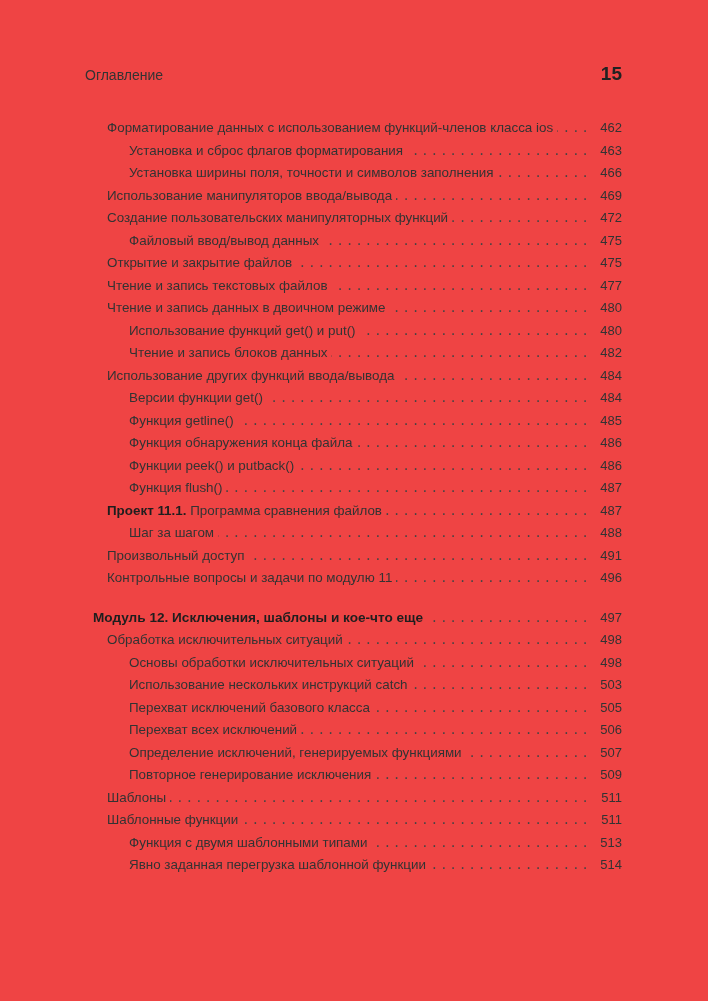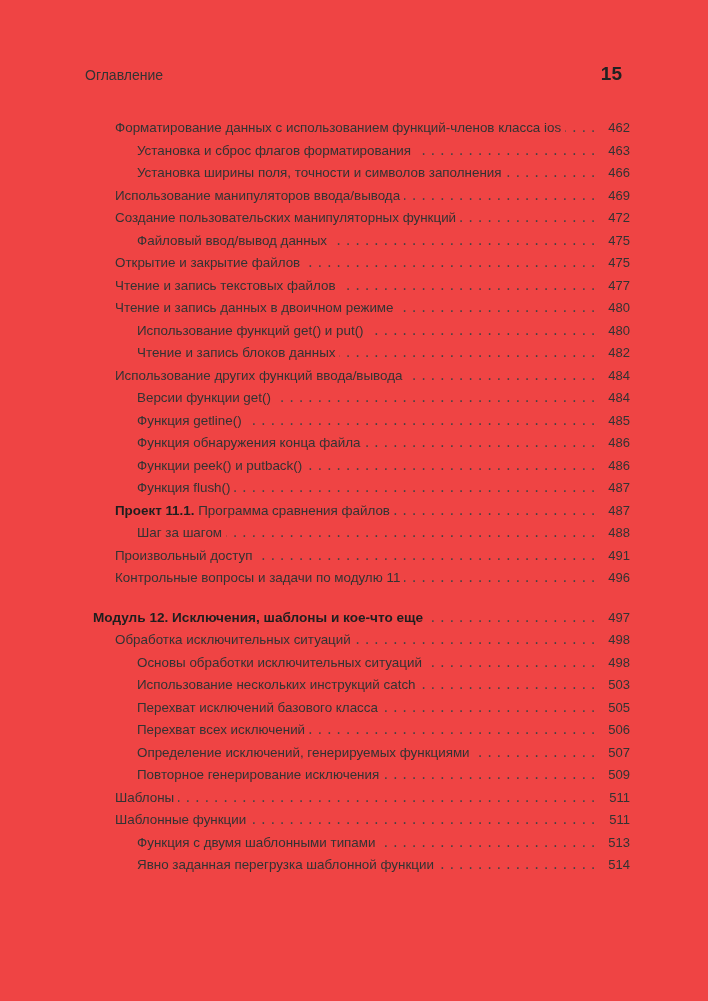--- a/index.html
+++ b/index.html
@@ -35,21 +35,21 @@
     font-size: 14px;
     color: #333;
   }
   .page-number {
     font-size: 19px;
     font-weight: bold;
     color: #222;
   }
   .toc {
     position: absolute;
-    left: 93px;
+    left: 85px;
     top: 117px;
     width: 537px;
   }
   .toc-block + .toc-block {
     margin-top: 17px;
   }
   .toc-row {
     display: flex;
     align-items: baseline;
     height: 22.5px;
@@ -58,20 +58,21 @@
     color: #333;
     white-space: nowrap;
   }
   .toc-row.lvl0 { padding-left: 0; }
   .toc-row.lvl1 { padding-left: 22px; }
   .toc-row.lvl2 { padding-left: 44px; }
   .toc-row.module .toc-title {
     font-weight: bold;
     color: #1e1e1e;
     font-size: 13.6px;
+    margin-left: 8px;
   }
   .toc-title .label-strong {
     font-weight: bold;
     color: #1e1e1e;
   }
   .toc-leader {
     flex: 1 1 auto;
     overflow: hidden;
     margin: 0 3px 0 4px;
     font-family: "DejaVu Sans Mono", monospace;

